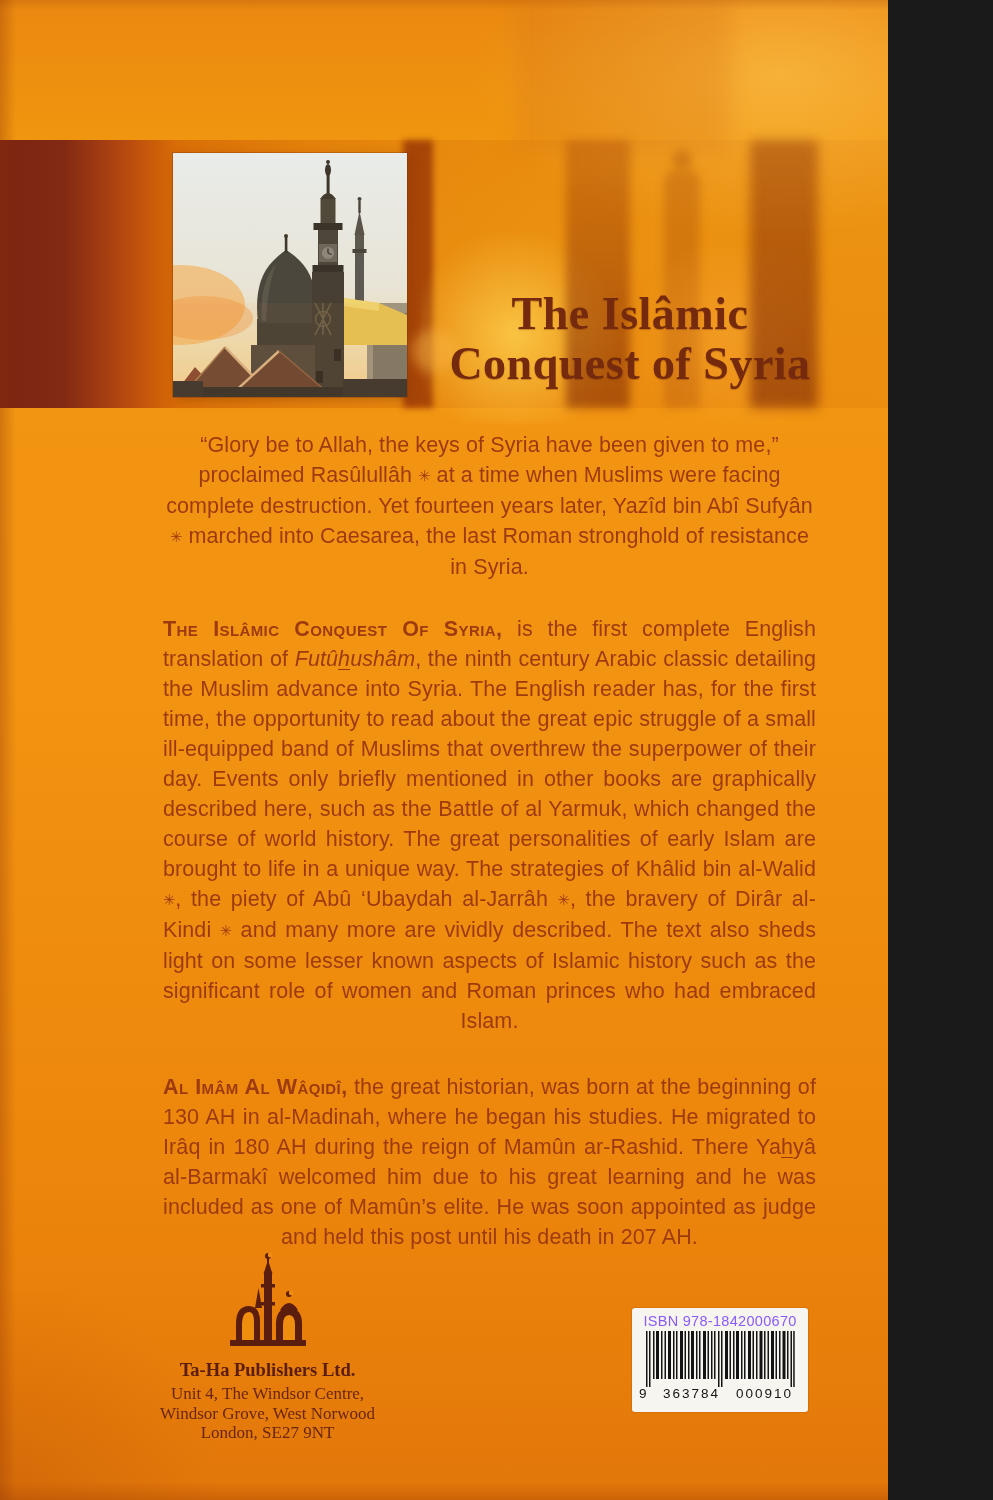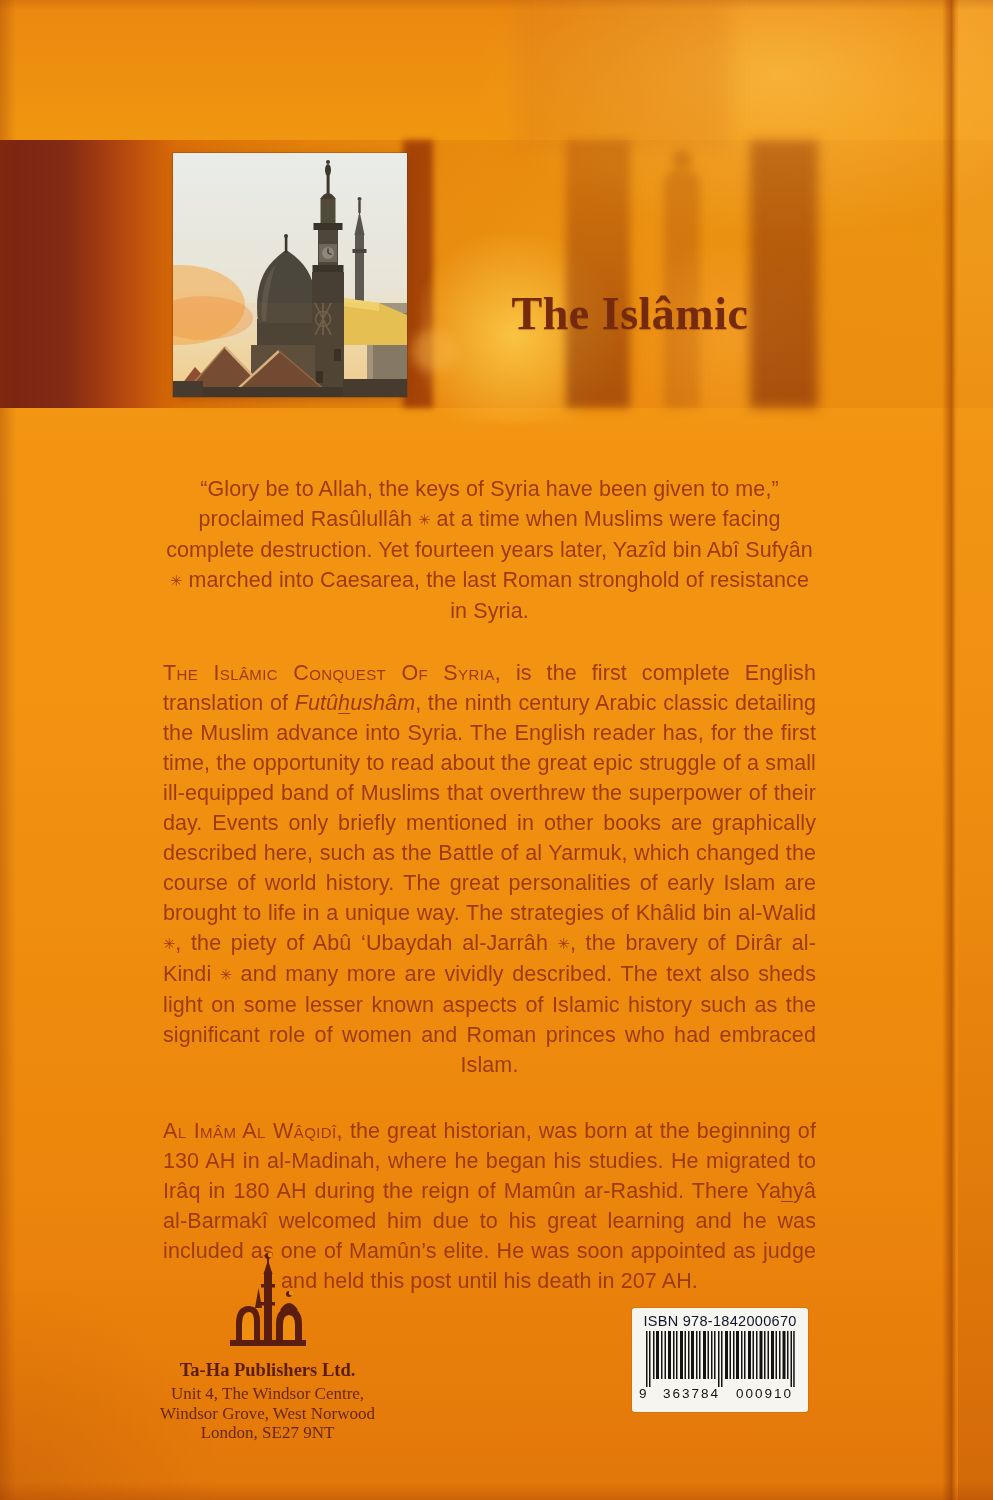--- a/index.html
+++ b/index.html
@@ -1,17 +1,17 @@
 <!DOCTYPE html>
 <html><head>
 <meta charset="utf-8">
 <style>
   html,body{margin:0;padding:0;background:#1a1a1a;}
   .cover{
-    position:relative;width:993px;height:1500px;overflow:hidden;
+    position:relative;width:888px;height:1500px;overflow:hidden;
     font-family:"Liberation Sans",sans-serif;
     background:linear-gradient(180deg,#ea8810 0%,#f0950f 9%,#f29a13 16%,#f29412 30%,#f29312 46%,#ef8d0e 62%,#ec860c 78%,#e87e0a 90%,#e2770a 100%);
   }
   .abs{position:absolute;}
   
   .top-light{left:470px;top:-90px;width:620px;height:330px;
     background:radial-gradient(ellipse at center,rgba(255,205,90,.55),rgba(255,205,90,0) 70%);}
   .ghost-top{left:515px;top:0;width:215px;height:152px;background:rgba(198,94,14,.18);filter:blur(10px);}
   .edge-left{left:0;top:0;width:16px;height:1500px;background:linear-gradient(90deg,rgba(140,50,5,.32),rgba(140,50,5,0));}
   .edge-top{left:0;top:0;width:993px;height:10px;background:linear-gradient(180deg,rgba(150,60,5,.22),rgba(150,60,5,0));}
@@ -37,35 +37,35 @@
   
   .photo{left:173px;top:153px;width:234px;height:244px;
     box-shadow:0 0 0 1px rgba(90,40,10,.25),2px 3px 10px rgba(120,50,5,.35);}
   
   .title{left:395px;top:289px;width:470px;text-align:center;
     font-family:"Liberation Serif",serif;font-weight:bold;font-size:46px;line-height:50px;
     color:#752a0d;text-shadow:0 1px 1px rgba(110,40,8,.35);letter-spacing:.5px;}
   
   .text-col{left:163px;top:430px;width:653px;color:#9d3a10;}
   p.body-para{margin:0 0 32px 0;font-size:21.5px;line-height:30px;letter-spacing:.1px;}
-  p.body-para.centered{text-align:center;margin-top:44px;}
+  p.body-para.centered{text-align:center;}
   p.body-para.justified{text-align:justify;text-align-last:center;margin-bottom:36px;}
-  .sc{font-variant:small-caps;font-weight:normal;letter-spacing:.4px;}
+  .sc{font-variant:small-caps;font-weight:bold;letter-spacing:.4px;}
   .it{font-style:italic;}
   .un{text-decoration:underline;text-underline-offset:3px;text-decoration-thickness:1px;}
   .glyph{font-family:"DejaVu Sans",sans-serif;font-size:.68em;vertical-align:1px;}
   
   .publisher{left:140px;top:1250px;width:255px;text-align:center;font-family:"Liberation Serif",serif;}
   .publisher svg{display:block;margin:0 auto;}
   .pub-name{margin-top:8px;font-size:18.5px;font-weight:bold;color:#5a1d0e;}
   .pub-addr{font-size:17px;line-height:19.5px;color:#682611;margin-top:3px;}
   
   .barcode{left:632px;top:1308px;width:176px;height:104px;background:#f7f5ef;border-radius:3px;
     box-shadow:0 0 0 1px rgba(120,60,10,.15);}
-  .isbn{margin-top:5px;text-align:center;font-size:14.5px;letter-spacing:.3px;color:#0f172a;font-family:"Liberation Sans",sans-serif;}
+  .isbn{margin-top:5px;text-align:center;font-size:14.5px;letter-spacing:.3px;color:#8b5cf6;font-family:"Liberation Sans",sans-serif;}
   .bars{display:block;margin:2px auto 0 auto;}
   .digits{display:flex;width:162px;margin:-1px auto 0 auto;font-size:13.5px;color:#141414;font-family:"Liberation Sans",sans-serif;}
   .digits .d9{width:16px;text-align:left;}
   .digits .grp{flex:1;text-align:center;letter-spacing:2px;}
 </style>
 </head>
 <body>
 
 <div class="cover">
 
@@ -142,20 +142,21 @@
 
       <rect x="0" y="234" width="234" height="10" fill="#37312a"></rect>
       <rect x="170" y="226" width="64" height="18" fill="#3d362e"></rect>
       <rect x="0" y="228" width="30" height="16" fill="#3d362e"></rect>
       <rect x="0" y="150" width="234" height="94" fill="rgba(240,150,60,0.06)"></rect>
     </svg>
   </div>
 
   <div class="abs title">
     <div>The Islâmic</div>
+    <div>Conquest of Syria</div>
   </div>
 
   <div class="abs text-col">
       <p class="body-para centered"><span>“Glory be to Allah, the keys of Syria have been given to me,” proclaimed Rasûlullâh </span><span class="glyph">✳</span><span> at a time when Muslims were facing complete destruction. Yet fourteen years later, Yazîd bin Abî Sufyân </span><span class="glyph">✳</span><span> marched into Caesarea, the last Roman stronghold of resistance in Syria.</span></p>
       <p class="body-para justified"><span class="sc">The Islâmic Conquest Of Syria,</span><span> is the first complete English translation of </span><span class="it">Futû</span><span class="it un">h</span><span class="it">ushâm</span><span>, the ninth century Arabic classic detailing the Muslim advance into Syria. The English reader has, for the first time, the opportunity to read about the great epic struggle of a small ill-equipped band of Muslims that overthrew the superpower of their day. Events only briefly mentioned in other books are graphically described here, such as the Battle of al Yarmuk, which changed the course of world history. The great personalities of early Islam are brought to life in a unique way. The strategies of Khâlid bin al-Walid </span><span class="glyph">✳</span><span>, the piety of Abû ‘Ubaydah al-Jarrâh </span><span class="glyph">✳</span><span>, the bravery of Dirâr al-Kindi </span><span class="glyph">✳</span><span> and many more are vividly described. The text also sheds light on some lesser known aspects of Islamic history such as the significant role of women and Roman princes who had embraced Islam.</span></p>
       <p class="body-para justified"><span class="sc">Al Imâm Al Wâqidî,</span><span> the great historian, was born at the beginning of 130 AH in al-Madinah, where he began his studies. He migrated to Irâq in 180 AH during the reign of Mamûn ar-Rashid. There Ya</span><span class="un">h</span><span>yâ al-Barmakî welcomed him due to his great learning and he was included as one of Mamûn’s elite. He was soon appointed as judge and held this post until his death in 207 AH.</span></p>
     </div>
 
   <div class="abs publisher">
     <svg width="86" height="102" viewBox="0 0 86 102">

